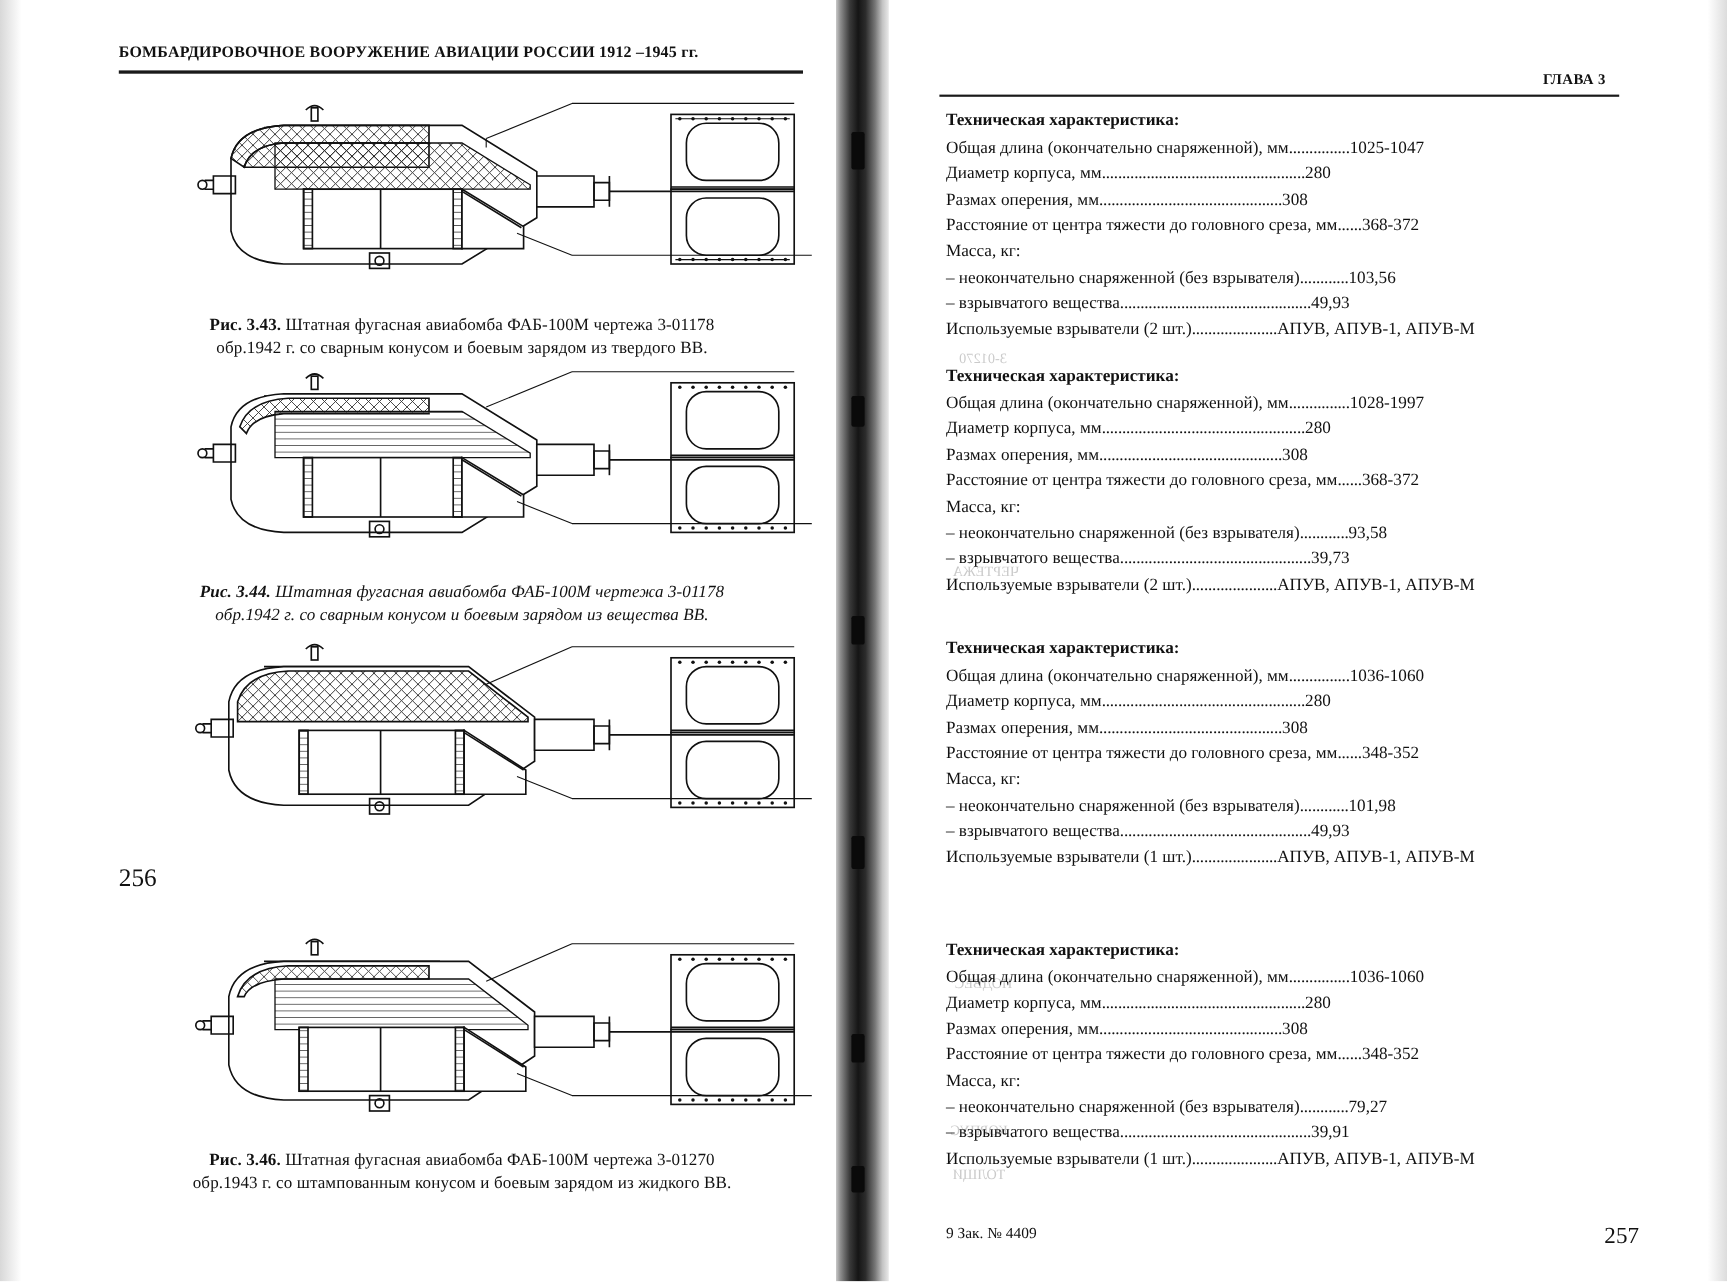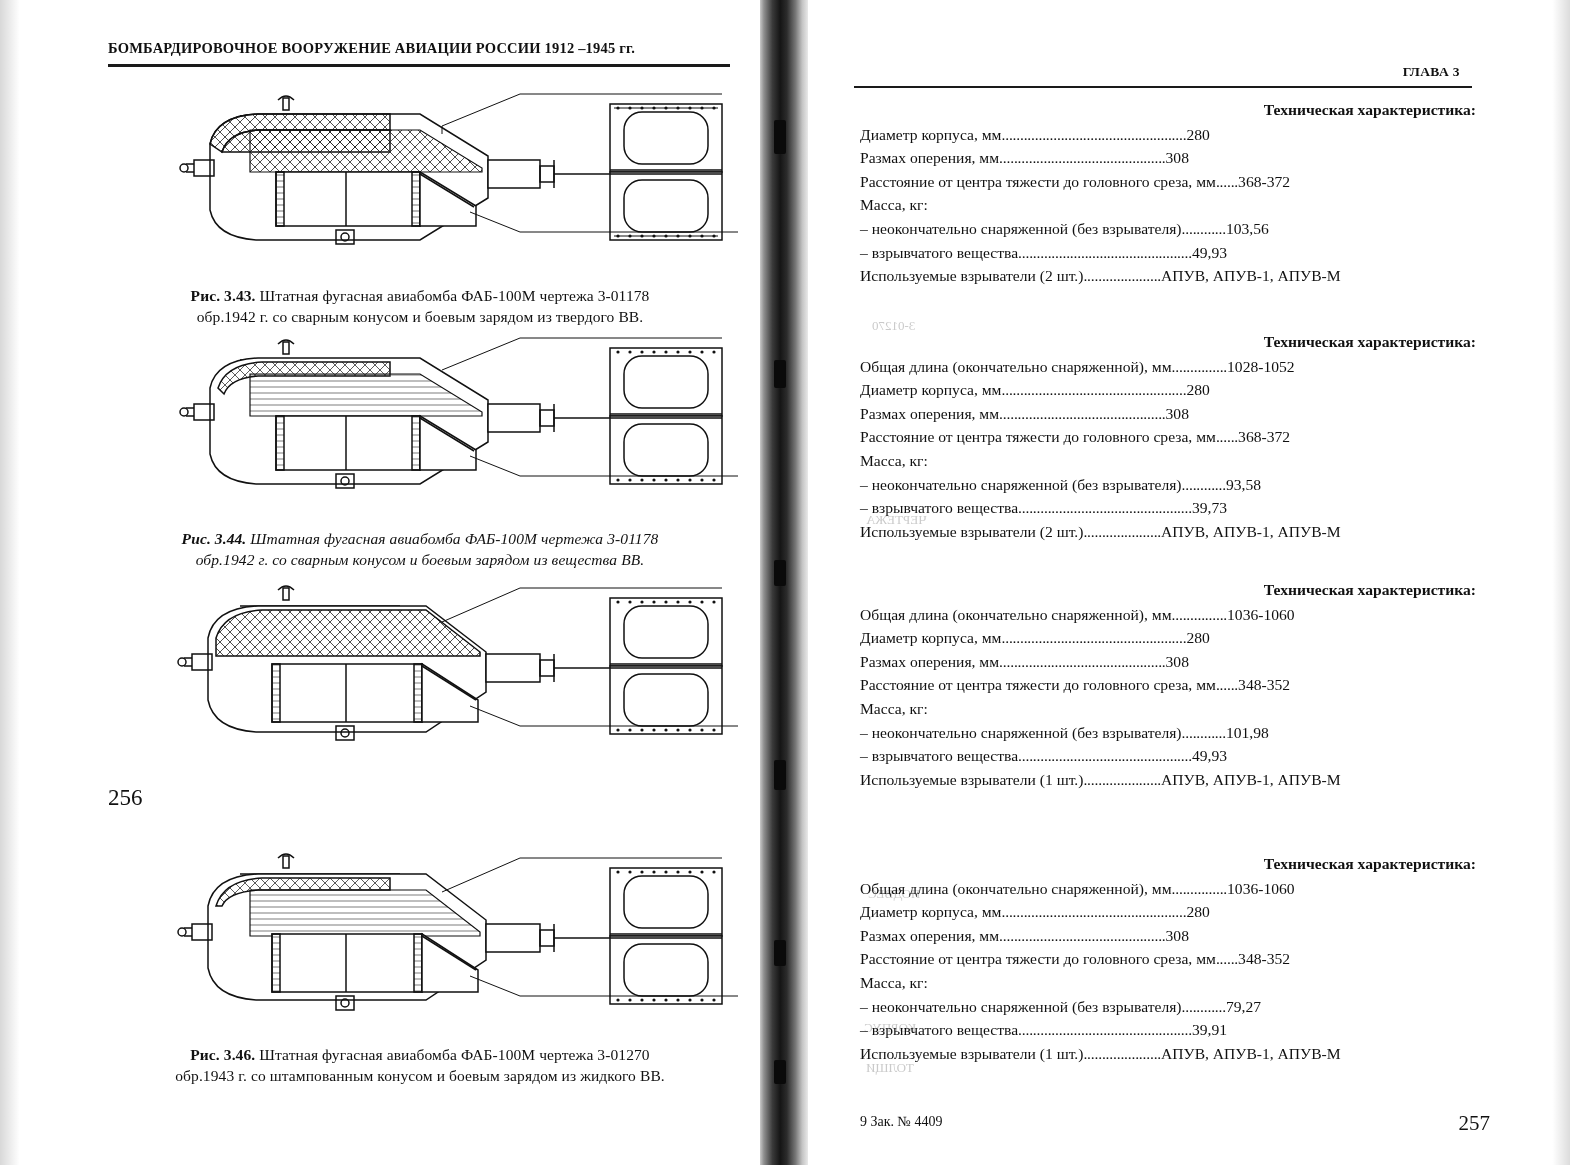--- a/index.html
+++ b/index.html
@@ -110,21 +110,20 @@
   .spec {
     position: absolute;
     left: 48px;
     width: 616px;
     font-size: 15.6px;
     line-height: 23.6px;
   }
   .spec .title {
     font-weight: 700;
     margin-bottom: 1px;
-    text-align: right;
   }
   .spec .row { white-space: nowrap; }
   .spec .row .lead { letter-spacing: -0.2px; }
   .folio-right {
     position: absolute;
     right: 62px; bottom: 24px;
     font-size: 21px;
   }
   .imprint {
     position: absolute;
@@ -480,32 +479,33 @@
   <div class="ghost" style="left:864px; top:1020px;">КОРПУС</div>
   <div class="ghost" style="left:866px; top:1060px;">ТОЛЩИ</div>
 
   <div class="right-page">
 
     <div class="chapter-head">ГЛАВА 3</div>
     <div class="chapter-rule"></div>
 
     <div class="spec" style="top:86px;">
       <div class="title">Техническая характеристика:</div>
+      <div class="row"><span>Общая длина (окончательно снаряженной), мм</span><span class="lead">...............</span><span>1025-1047</span></div>
       <div class="row"><span>Диаметр корпуса, мм</span><span class="lead">..................................................</span><span>280</span></div>
       <div class="row"><span>Размах оперения, мм</span><span class="lead">.............................................</span><span>308</span></div>
       <div class="row"><span>Расстояние от центра тяжести до головного среза, мм</span><span class="lead">......</span><span>368-372</span></div>
       <div class="row"><span>Масса, кг:</span></div>
       <div class="row"><span>– неокончательно снаряженной (без взрывателя)</span><span class="lead">............</span><span>103,56</span></div>
       <div class="row"><span>– взрывчатого вещества</span><span class="lead">...............................................</span><span>49,93</span></div>
       <div class="row"><span>Используемые взрыватели (2 шт.)</span><span class="lead">.....................</span><span>АПУВ, АПУВ-1, АПУВ-М</span></div>
     </div>
 
     <div class="spec" style="top:318px;">
       <div class="title">Техническая характеристика:</div>
-      <div class="row"><span>Общая длина (окончательно снаряженной), мм</span><span class="lead">...............</span><span>1028-1052</span></div>
+      <div class="row"><span>Общая длина (окончательно снаряженной), мм</span><span class="lead">...............</span><span>1028-1997</span></div>
       <div class="row"><span>Диаметр корпуса, мм</span><span class="lead">..................................................</span><span>280</span></div>
       <div class="row"><span>Размах оперения, мм</span><span class="lead">.............................................</span><span>308</span></div>
       <div class="row"><span>Расстояние от центра тяжести до головного среза, мм</span><span class="lead">......</span><span>368-372</span></div>
       <div class="row"><span>Масса, кг:</span></div>
       <div class="row"><span>– неокончательно снаряженной (без взрывателя)</span><span class="lead">............</span><span>93,58</span></div>
       <div class="row"><span>– взрывчатого вещества</span><span class="lead">...............................................</span><span>39,73</span></div>
       <div class="row"><span>Используемые взрыватели (2 шт.)</span><span class="lead">.....................</span><span>АПУВ, АПУВ-1, АПУВ-М</span></div>
     </div>
 
     <div class="spec" style="top:566px;">

